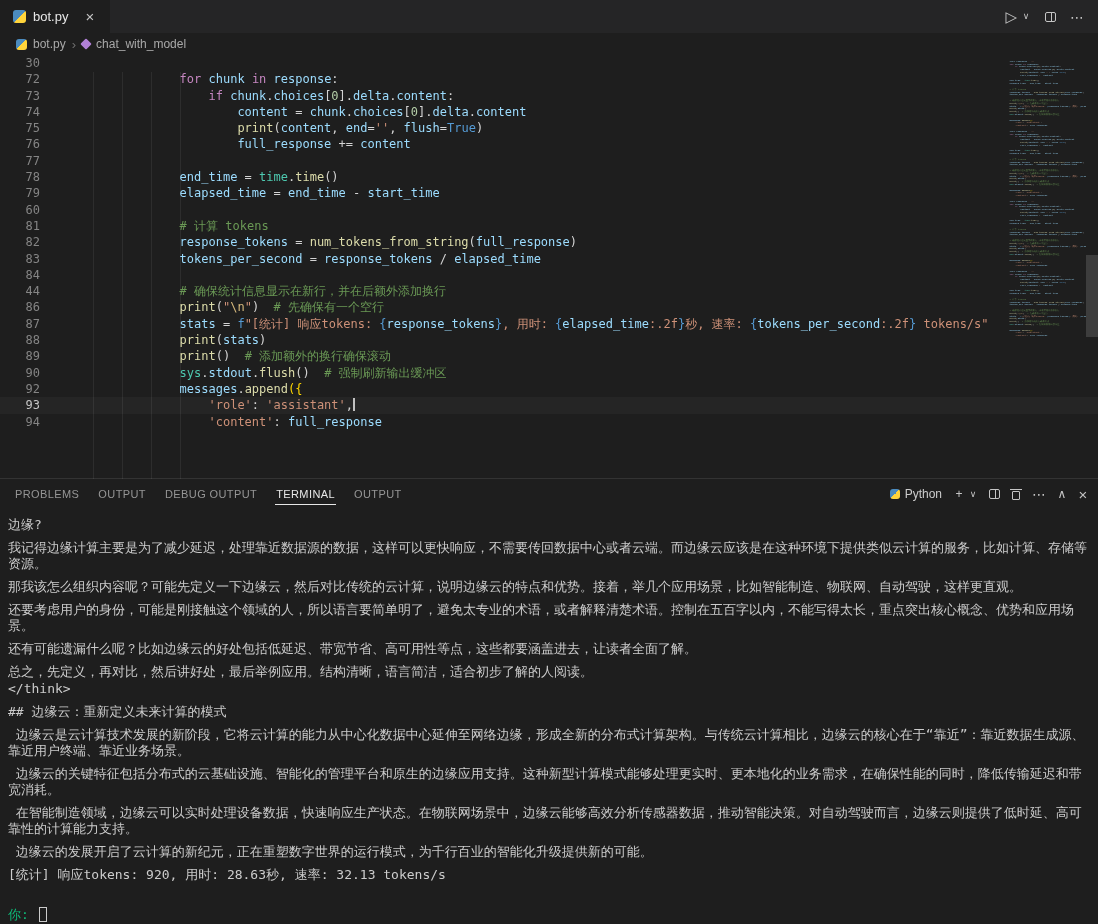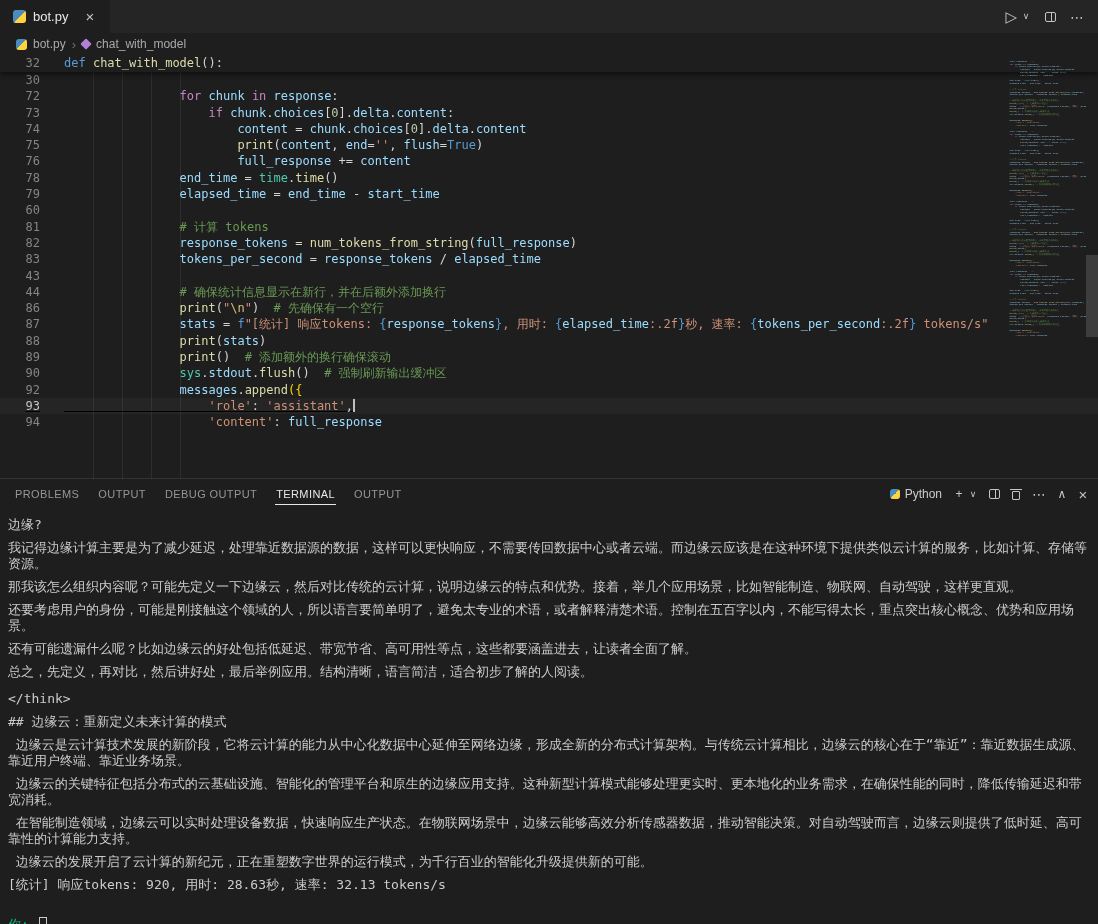--- a/index.html
+++ b/index.html
@@ -21,21 +21,21 @@
   
   .crumbs { display: flex; align-items: center; height: 22px; padding-left: 16px; gap: 6px; font-size: 12px; color: #a9a9a9; background: #1e1e1e; }
   .sep { color: #6e6e6e; font-size: 13px; }
   .methodicon { display: inline-block; width: 8px; height: 8px; background: #b180d7; transform: rotate(45deg); border-radius: 1px; }
 
   
   .editor { position: relative; height: 424px; overflow: hidden; font-family: "DejaVu Sans Mono", "Liberation Mono", monospace; font-size: 12px; }
   .guide { position: absolute; top: 17px; bottom: 0; width: 1px; background: rgba(255,255,255,.07); z-index: 1; }
   .sticky { position: relative; z-index: 3; display: flex; height: 17px; line-height: 17px; background: #1e1e1e; box-shadow: 0 3px 5px rgba(0,0,0,.45); white-space: pre; }
   .line { display: flex; height: 16.3px; line-height: 16.3px; white-space: pre; position: relative; z-index: 2; }
-  .line.cur { background: rgba(255,255,255,.035); text-decoration: underline; }
+  .line.cur { background: rgba(255,255,255,.035); }
   .ln { flex: 0 0 40px; text-align: right; color: #858585; }
   .line.cur .ln { color: #c6c6c6; }
   .lc { padding-left: 24px; color: #d4d4d4; }
   .caret { display: inline-block; width: 2px; height: 13px; background: #c0c0c0; vertical-align: -2px; }
 
   .minimap { position: absolute; right: 12px; top: 2px; width: 98px; height: 418px; overflow: hidden; z-index: 4; }
   .mm-inner { font-family: "DejaVu Sans Mono", monospace; font-size: 8px; line-height: 10px; white-space: pre; transform: scale(.28); transform-origin: 0 0; width: 350px; opacity: .85; }
   .mline { height: 10px; }
   .vscroll { position: absolute; right: 0; top: 200px; width: 12px; height: 82px; background: rgba(121,121,121,.35); z-index: 5; }
 
@@ -54,21 +54,21 @@
   .taicons .action[data-name="close-panel-icon"] { font-size: 15px; }
   .i-split { display: inline-block; position: relative; width: 11px; height: 10px; border: 1px solid currentColor; border-radius: 2px; }
   .i-split::after { content: ""; position: absolute; left: 5px; top: 0; bottom: 0; width: 1px; background: currentColor; }
   .i-trash { display: inline-block; position: relative; width: 8px; height: 9px; border: 1px solid currentColor; border-radius: 1px; margin-top: 3px; }
   .i-trash::before { content: ""; position: absolute; left: -3px; top: -3px; width: 12px; height: 1px; background: currentColor; }
 
   
   .term { height: calc(100% - 30px); padding: 8px 8px 0 8px; overflow: hidden; font-family: "DejaVu Sans Mono", "Liberation Mono", monospace; font-size: 13px; line-height: 16px; color: #cccccc; white-space: pre-wrap; overflow-wrap: anywhere; }
   .tl { margin-top: 7px; }
   .tl:first-child { margin-top: 0; }
-  .tl.tight { margin-top: 11px; }
+  .tl.tight { margin-top: 1px; }
   .tl.gap { margin-top: 24px; }
   .cursor-block { display: inline-block; width: 8px; height: 15px; border: 1px solid #cccccc; vertical-align: -3px; margin-left: 2px; }
 </style>
 </head>
 <body>
 
 <div class="app" data-name="vscode-window">
 
   <div class="tabbar" data-name="editor-tab-bar">
     <div class="tab" data-name="editor-tab-botpy">
@@ -93,39 +93,36 @@
     <span class="methodicon" data-name="symbol-method-icon"></span>
     <span data-name="breadcrumb-symbol">chat_with_model</span>
   </div>
 
   <div class="editor" data-name="code-editor">
     <div class="guide" style="left:93px" data-name="indent-guide"></div>
     <div class="guide" style="left:122px" data-name="indent-guide"></div>
     <div class="guide" style="left:151px" data-name="indent-guide"></div>
     <div class="guide" style="left:180px" data-name="indent-guide"></div>
 
-    <div class="sticky" data-name="sticky-scroll-line">
-      <span class="ln" data-name="line-number">32</span>
-      <span class="lc" data-name="sticky-code"><span data-name="code-token" style="color: rgb(86, 156, 214);">def</span><span data-name="code-token" style="color: rgb(212, 212, 212);"> </span><span data-name="code-token" style="color: rgb(220, 220, 170);">chat_with_model</span><span data-name="code-token" style="color: rgb(212, 212, 212);">():</span></span>
-    </div>
 
     <div data-name="code-lines">
         <div class="line" data-name="code-line"><span class="ln" data-name="line-number">30</span><span class="lc" data-name="code-text"></span></div>
         <div class="line" data-name="code-line"><span class="ln" data-name="line-number">72</span><span class="lc" data-name="code-text">                <span data-name="code-token" style="color: rgb(197, 134, 192);">for</span><span data-name="code-token" style="color: rgb(212, 212, 212);"> </span><span data-name="code-token" style="color: rgb(156, 220, 254);">chunk</span><span data-name="code-token" style="color: rgb(212, 212, 212);"> </span><span data-name="code-token" style="color: rgb(197, 134, 192);">in</span><span data-name="code-token" style="color: rgb(212, 212, 212);"> </span><span data-name="code-token" style="color: rgb(156, 220, 254);">response</span><span data-name="code-token" style="color: rgb(212, 212, 212);">:</span></span></div>
         <div class="line" data-name="code-line"><span class="ln" data-name="line-number">73</span><span class="lc" data-name="code-text">                    <span data-name="code-token" style="color: rgb(197, 134, 192);">if</span><span data-name="code-token" style="color: rgb(212, 212, 212);"> </span><span data-name="code-token" style="color: rgb(156, 220, 254);">chunk</span><span data-name="code-token" style="color: rgb(212, 212, 212);">.</span><span data-name="code-token" style="color: rgb(156, 220, 254);">choices</span><span data-name="code-token" style="color: rgb(212, 212, 212);">[</span><span data-name="code-token" style="color: rgb(181, 206, 168);">0</span><span data-name="code-token" style="color: rgb(212, 212, 212);">]</span><span data-name="code-token" style="color: rgb(212, 212, 212);">.</span><span data-name="code-token" style="color: rgb(156, 220, 254);">delta</span><span data-name="code-token" style="color: rgb(212, 212, 212);">.</span><span data-name="code-token" style="color: rgb(156, 220, 254);">content</span><span data-name="code-token" style="color: rgb(212, 212, 212);">:</span></span></div>
         <div class="line" data-name="code-line"><span class="ln" data-name="line-number">74</span><span class="lc" data-name="code-text">                        <span data-name="code-token" style="color: rgb(156, 220, 254);">content</span><span data-name="code-token" style="color: rgb(212, 212, 212);"> = </span><span data-name="code-token" style="color: rgb(156, 220, 254);">chunk</span><span data-name="code-token" style="color: rgb(212, 212, 212);">.</span><span data-name="code-token" style="color: rgb(156, 220, 254);">choices</span><span data-name="code-token" style="color: rgb(212, 212, 212);">[</span><span data-name="code-token" style="color: rgb(181, 206, 168);">0</span><span data-name="code-token" style="color: rgb(212, 212, 212);">]</span><span data-name="code-token" style="color: rgb(212, 212, 212);">.</span><span data-name="code-token" style="color: rgb(156, 220, 254);">delta</span><span data-name="code-token" style="color: rgb(212, 212, 212);">.</span><span data-name="code-token" style="color: rgb(156, 220, 254);">content</span></span></div>
         <div class="line" data-name="code-line"><span class="ln" data-name="line-number">75</span><span class="lc" data-name="code-text">                        <span data-name="code-token" style="color: rgb(220, 220, 170);">print</span><span data-name="code-token" style="color: rgb(212, 212, 212);">(</span><span data-name="code-token" style="color: rgb(156, 220, 254);">content</span><span data-name="code-token" style="color: rgb(212, 212, 212);">, </span><span data-name="code-token" style="color: rgb(156, 220, 254);">end</span><span data-name="code-token" style="color: rgb(212, 212, 212);">=</span><span data-name="code-token" style="color: rgb(206, 145, 120);">''</span><span data-name="code-token" style="color: rgb(212, 212, 212);">, </span><span data-name="code-token" style="color: rgb(156, 220, 254);">flush</span><span data-name="code-token" style="color: rgb(212, 212, 212);">=</span><span data-name="code-token" style="color: rgb(86, 156, 214);">True</span><span data-name="code-token" style="color: rgb(212, 212, 212);">)</span></span></div>
         <div class="line" data-name="code-line"><span class="ln" data-name="line-number">76</span><span class="lc" data-name="code-text">                        <span data-name="code-token" style="color: rgb(156, 220, 254);">full_response</span><span data-name="code-token" style="color: rgb(212, 212, 212);"> += </span><span data-name="code-token" style="color: rgb(156, 220, 254);">content</span></span></div>
+        <div class="line" data-name="code-line"><span class="ln" data-name="line-number">77</span><span class="lc" data-name="code-text"></span></div>
         <div class="line" data-name="code-line"><span class="ln" data-name="line-number">78</span><span class="lc" data-name="code-text">                <span data-name="code-token" style="color: rgb(156, 220, 254);">end_time</span><span data-name="code-token" style="color: rgb(212, 212, 212);"> = </span><span data-name="code-token" style="color: rgb(78, 201, 176);">time</span><span data-name="code-token" style="color: rgb(212, 212, 212);">.</span><span data-name="code-token" style="color: rgb(220, 220, 170);">time</span><span data-name="code-token" style="color: rgb(212, 212, 212);">()</span></span></div>
         <div class="line" data-name="code-line"><span class="ln" data-name="line-number">79</span><span class="lc" data-name="code-text">                <span data-name="code-token" style="color: rgb(156, 220, 254);">elapsed_time</span><span data-name="code-token" style="color: rgb(212, 212, 212);"> = </span><span data-name="code-token" style="color: rgb(156, 220, 254);">end_time</span><span data-name="code-token" style="color: rgb(212, 212, 212);"> - </span><span data-name="code-token" style="color: rgb(156, 220, 254);">start_time</span></span></div>
         <div class="line" data-name="code-line"><span class="ln" data-name="line-number">60</span><span class="lc" data-name="code-text"></span></div>
         <div class="line" data-name="code-line"><span class="ln" data-name="line-number">81</span><span class="lc" data-name="code-text">                <span data-name="code-token" style="color: rgb(106, 153, 85);"># 计算 tokens</span></span></div>
         <div class="line" data-name="code-line"><span class="ln" data-name="line-number">82</span><span class="lc" data-name="code-text">                <span data-name="code-token" style="color: rgb(156, 220, 254);">response_tokens</span><span data-name="code-token" style="color: rgb(212, 212, 212);"> = </span><span data-name="code-token" style="color: rgb(220, 220, 170);">num_tokens_from_string</span><span data-name="code-token" style="color: rgb(212, 212, 212);">(</span><span data-name="code-token" style="color: rgb(156, 220, 254);">full_response</span><span data-name="code-token" style="color: rgb(212, 212, 212);">)</span></span></div>
         <div class="line" data-name="code-line"><span class="ln" data-name="line-number">83</span><span class="lc" data-name="code-text">                <span data-name="code-token" style="color: rgb(156, 220, 254);">tokens_per_second</span><span data-name="code-token" style="color: rgb(212, 212, 212);"> = </span><span data-name="code-token" style="color: rgb(156, 220, 254);">response_tokens</span><span data-name="code-token" style="color: rgb(212, 212, 212);"> / </span><span data-name="code-token" style="color: rgb(156, 220, 254);">elapsed_time</span></span></div>
-        <div class="line" data-name="code-line"><span class="ln" data-name="line-number">43</span><span class="lc" data-name="code-text"></span></div>
+        <div class="line" data-name="code-line"><span class="ln" data-name="line-number">84</span><span class="lc" data-name="code-text"></span></div>
         <div class="line" data-name="code-line"><span class="ln" data-name="line-number">44</span><span class="lc" data-name="code-text">                <span data-name="code-token" style="color: rgb(106, 153, 85);"># 确保统计信息显示在新行，并在后额外添加换行</span></span></div>
         <div class="line" data-name="code-line"><span class="ln" data-name="line-number">86</span><span class="lc" data-name="code-text">                <span data-name="code-token" style="color: rgb(220, 220, 170);">print</span><span data-name="code-token" style="color: rgb(212, 212, 212);">(</span><span data-name="code-token" style="color: rgb(206, 145, 120);">"</span><span data-name="code-token" style="color: rgb(215, 186, 125);">\n</span><span data-name="code-token" style="color: rgb(206, 145, 120);">"</span><span data-name="code-token" style="color: rgb(212, 212, 212);">)</span><span data-name="code-token" style="color: rgb(212, 212, 212);">  </span><span data-name="code-token" style="color: rgb(106, 153, 85);"># 先确保有一个空行</span></span></div>
         <div class="line" data-name="code-line"><span class="ln" data-name="line-number">87</span><span class="lc" data-name="code-text">                <span data-name="code-token" style="color: rgb(156, 220, 254);">stats</span><span data-name="code-token" style="color: rgb(212, 212, 212);"> = </span><span data-name="code-token" style="color: rgb(86, 156, 214);">f</span><span data-name="code-token" style="color: rgb(206, 145, 120);">"[统计] 响应tokens: </span><span data-name="code-token" style="color: rgb(86, 156, 214);">{</span><span data-name="code-token" style="color: rgb(156, 220, 254);">response_tokens</span><span data-name="code-token" style="color: rgb(86, 156, 214);">}</span><span data-name="code-token" style="color: rgb(206, 145, 120);">, 用时: </span><span data-name="code-token" style="color: rgb(86, 156, 214);">{</span><span data-name="code-token" style="color: rgb(156, 220, 254);">elapsed_time</span><span data-name="code-token" style="color: rgb(206, 145, 120);">:.2f</span><span data-name="code-token" style="color: rgb(86, 156, 214);">}</span><span data-name="code-token" style="color: rgb(206, 145, 120);">秒, 速率: </span><span data-name="code-token" style="color: rgb(86, 156, 214);">{</span><span data-name="code-token" style="color: rgb(156, 220, 254);">tokens_per_second</span><span data-name="code-token" style="color: rgb(206, 145, 120);">:.2f</span><span data-name="code-token" style="color: rgb(86, 156, 214);">}</span><span data-name="code-token" style="color: rgb(206, 145, 120);"> tokens/s"</span></span></div>
         <div class="line" data-name="code-line"><span class="ln" data-name="line-number">88</span><span class="lc" data-name="code-text">                <span data-name="code-token" style="color: rgb(220, 220, 170);">print</span><span data-name="code-token" style="color: rgb(212, 212, 212);">(</span><span data-name="code-token" style="color: rgb(156, 220, 254);">stats</span><span data-name="code-token" style="color: rgb(212, 212, 212);">)</span></span></div>
         <div class="line" data-name="code-line"><span class="ln" data-name="line-number">89</span><span class="lc" data-name="code-text">                <span data-name="code-token" style="color: rgb(220, 220, 170);">print</span><span data-name="code-token" style="color: rgb(212, 212, 212);">()</span><span data-name="code-token" style="color: rgb(212, 212, 212);">  </span><span data-name="code-token" style="color: rgb(106, 153, 85);"># 添加额外的换行确保滚动</span></span></div>
         <div class="line" data-name="code-line"><span class="ln" data-name="line-number">90</span><span class="lc" data-name="code-text">                <span data-name="code-token" style="color: rgb(78, 201, 176);">sys</span><span data-name="code-token" style="color: rgb(212, 212, 212);">.</span><span data-name="code-token" style="color: rgb(156, 220, 254);">stdout</span><span data-name="code-token" style="color: rgb(212, 212, 212);">.</span><span data-name="code-token" style="color: rgb(220, 220, 170);">flush</span><span data-name="code-token" style="color: rgb(212, 212, 212);">()</span><span data-name="code-token" style="color: rgb(212, 212, 212);">  </span><span data-name="code-token" style="color: rgb(106, 153, 85);"># 强制刷新输出缓冲区</span></span></div>
         <div class="line" data-name="code-line"><span class="ln" data-name="line-number">92</span><span class="lc" data-name="code-text">                <span data-name="code-token" style="color: rgb(156, 220, 254);">messages</span><span data-name="code-token" style="color: rgb(212, 212, 212);">.</span><span data-name="code-token" style="color: rgb(220, 220, 170);">append</span><span data-name="code-token" style="color: rgb(255, 215, 0);">(</span><span data-name="code-token" style="color: rgb(255, 215, 0);">{</span></span></div>
         <div class="line cur" data-name="code-line"><span class="ln" data-name="line-number">93</span><span class="lc" data-name="code-text">                    <span data-name="code-token" style="color: rgb(206, 145, 120);">'role'</span><span data-name="code-token" style="color: rgb(212, 212, 212);">: </span><span data-name="code-token" style="color: rgb(206, 145, 120);">'assistant'</span><span data-name="code-token" style="color: rgb(212, 212, 212);">,</span><span class="caret" data-name="text-cursor"></span></span></div>
         <div class="line" data-name="code-line"><span class="ln" data-name="line-number">94</span><span class="lc" data-name="code-text">                    <span data-name="code-token" style="color: rgb(206, 145, 120);">'content'</span><span data-name="code-token" style="color: rgb(212, 212, 212);">: </span><span data-name="code-token" style="color: rgb(156, 220, 254);">full_response</span></span></div>
       </div>

